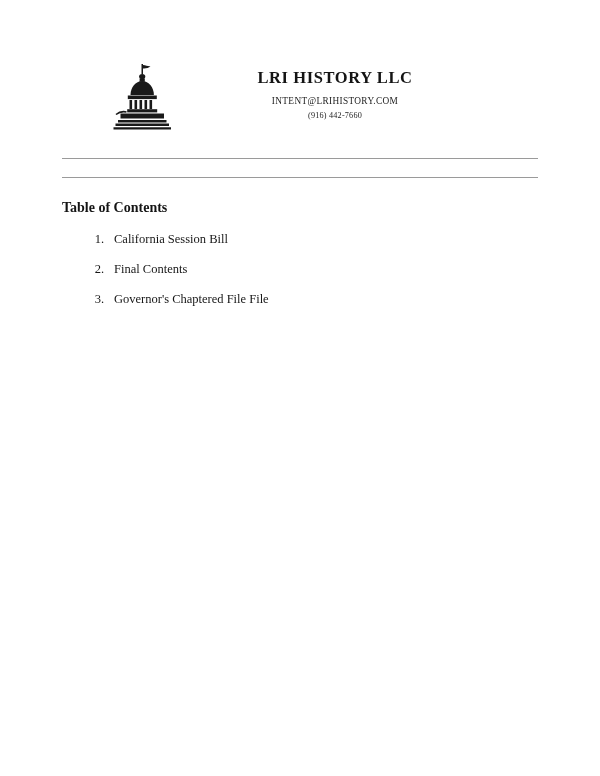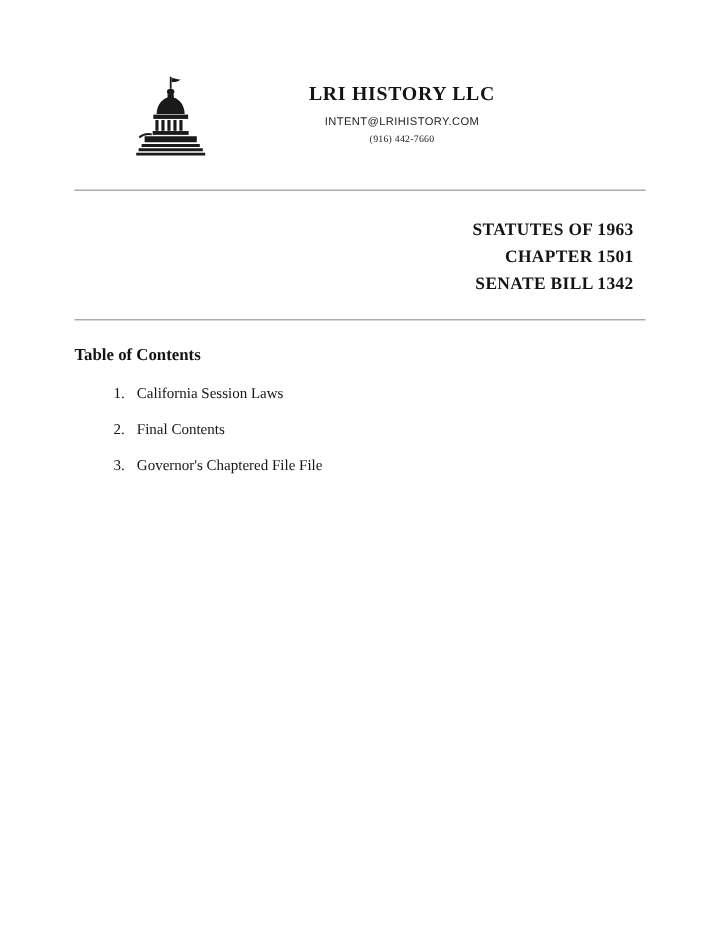--- a/index.html
+++ b/index.html
@@ -51,21 +51,21 @@
   .company-name {
     font-family: "Liberation Serif", serif;
     font-size: 16.5px;
     font-weight: bold;
     letter-spacing: 0.6px;
     color: #141414;
     margin-bottom: 8px;
   }
 
   .contact-line {
-    font-family: Liberation Sans, sans-serif;
+    font-family: Liberation Serif, serif;
     font-size: 9.3px;
     letter-spacing: 0.35px;
     color: #1c1c1c;
     margin-bottom: 5px;
   }
 
   .phone-line {
     font-family: "Liberation Serif", serif;
     font-size: 8.2px;
     letter-spacing: 0.2px;
@@ -170,34 +170,29 @@
     <div class="letterhead-text">
       <div class="company-name">LRI HISTORY LLC</div>
       <div class="contact-line">INTENT@LRIHISTORY.COM</div>
       <div class="phone-line">(916) 442-7660</div>
     </div>
 
   </div>
 
   <div class="rule rule-top"></div>
 
-  <div class="statute-block">
-    <div class="statute-line">STATUTES OF 1963</div>
-    <div class="statute-line">CHAPTER  1501</div>
-    <div class="statute-line">SENATE BILL 1342</div>
-  </div>
 
   <div class="rule rule-bottom"></div>
 
   <div class="toc">
     <div class="toc-title">Table of Contents</div>
     <ul class="toc-list">
       <li class="toc-item">
         <span class="toc-num">1.</span>
-        <span class="toc-label">California Session Laws</span>
+        <span class="toc-label">California Session Bill</span>
       </li>
       <li class="toc-item">
         <span class="toc-num">2.</span>
         <span class="toc-label">Final Contents</span>
       </li>
       <li class="toc-item">
         <span class="toc-num">3.</span>
         <span class="toc-label">Governor's Chaptered File File</span>
       </li>
     </ul>

